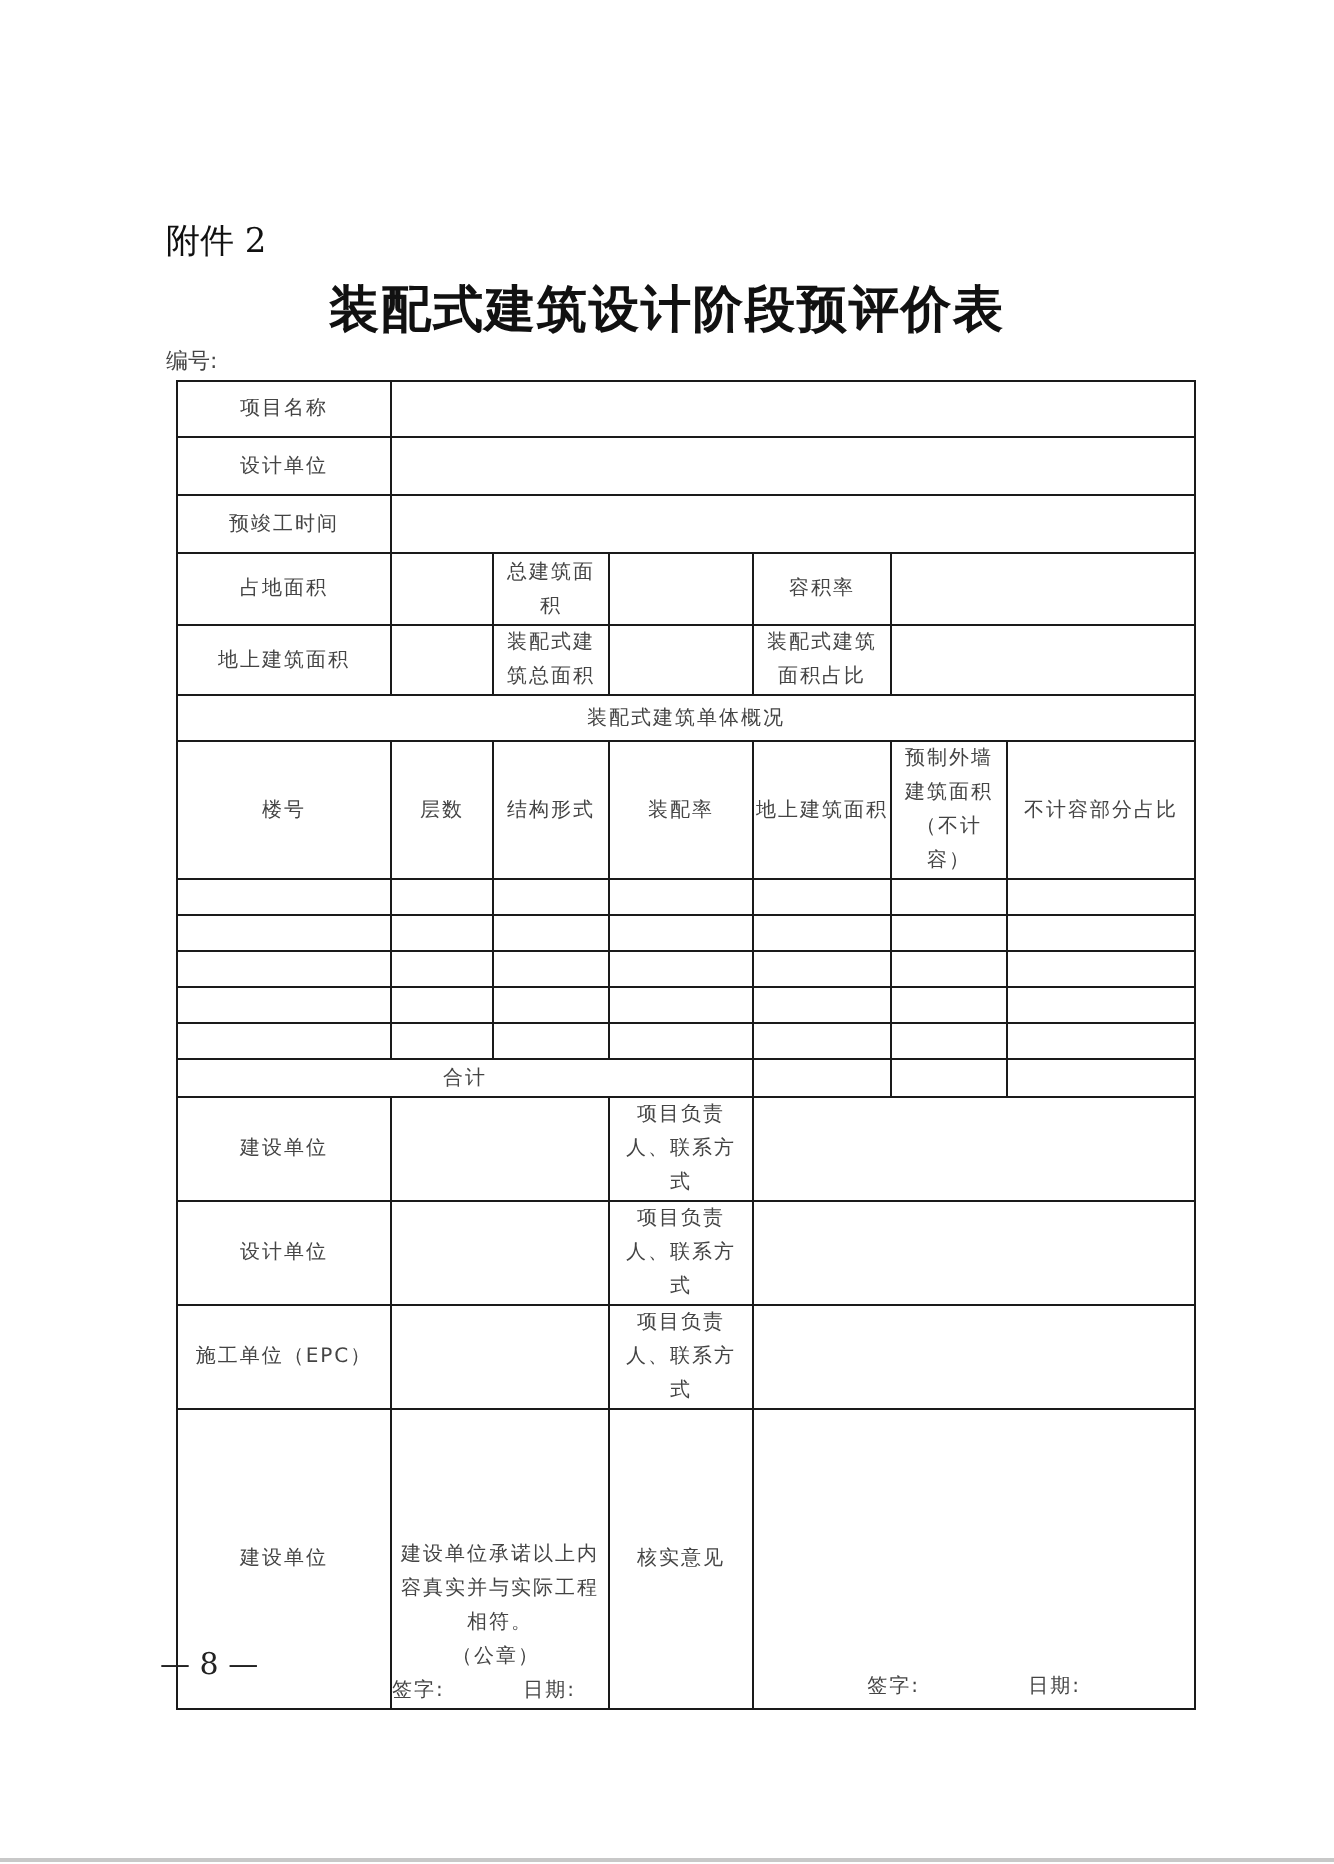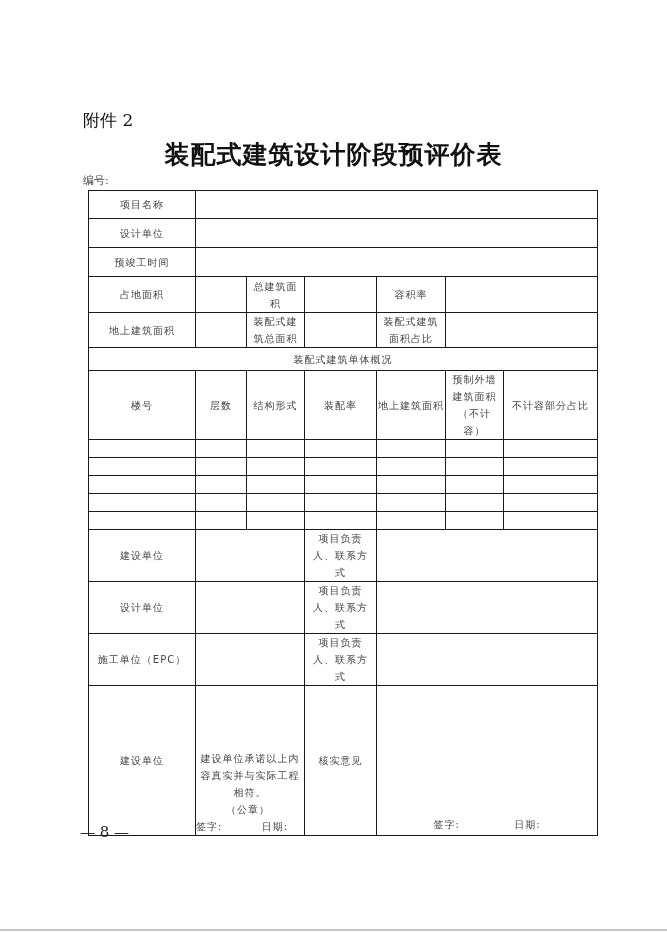--- a/index.html
+++ b/index.html
@@ -141,20 +141,26 @@
         <td></td>
   </tr>
   <tr style="height:18px">
     <td></td>
         <td></td>
         <td></td>
         <td></td>
         <td></td>
         <td></td>
         <td></td>
+  </tr>
+  <tr style="height:19px">
+    <td colspan="4">合计</td>
+    <td></td>
+    <td></td>
+    <td></td>
   </tr>
   <tr style="height:35px">
     <td>建设单位</td>
     <td colspan="2"></td>
     <td style="padding:0 6px">项目负责人、联系方式</td>
     <td colspan="3"></td>
   </tr>
   <tr style="height:36px">
     <td>设计单位</td>
     <td colspan="2"></td>

